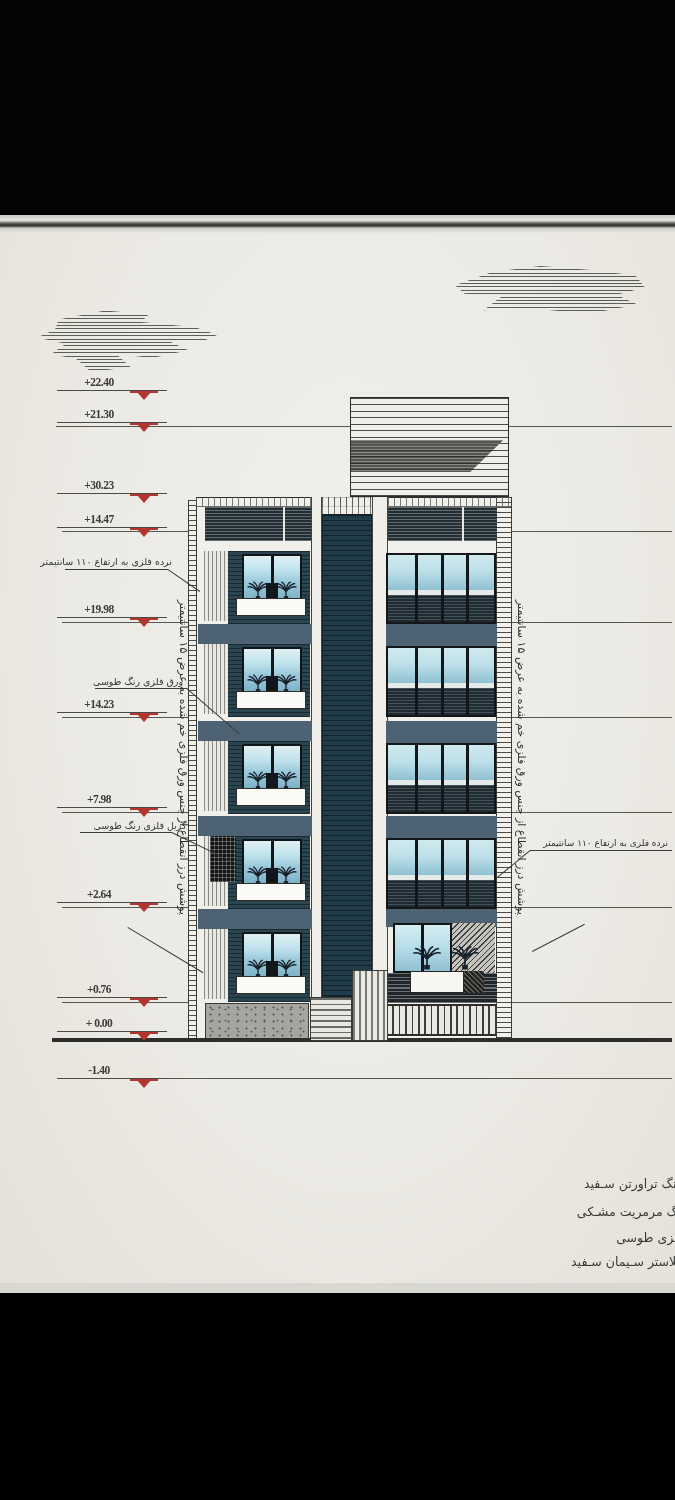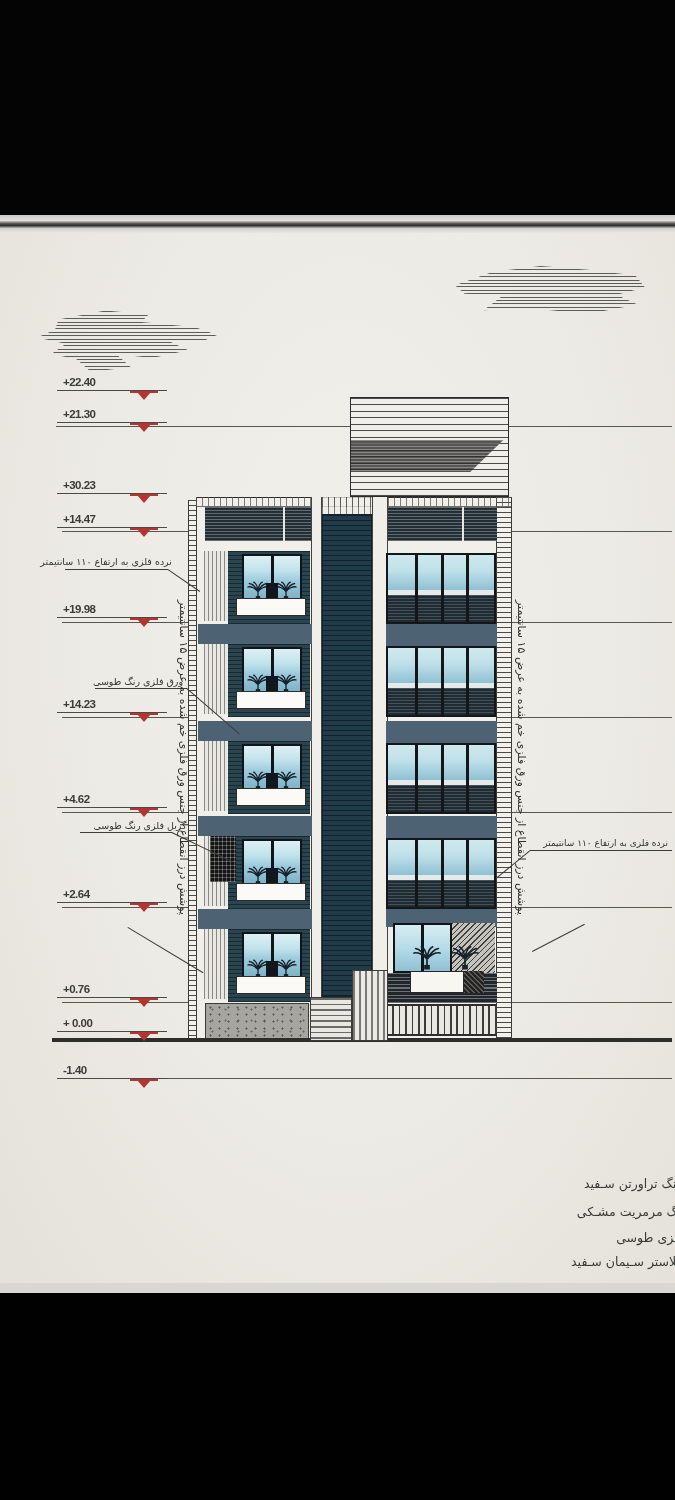--- a/index.html
+++ b/index.html
@@ -21,22 +21,22 @@
   .cloud{position:absolute;z-index:1;
     background-image:repeating-linear-gradient(180deg,#45453f 0 1px,transparent 1px 3.4px);
     opacity:.85;}
   .cloud.c1{left:37px;top:308px;width:180px;height:64px;
     clip-path:polygon(12% 18%,38% 4%,62% 10%,58% 22%,88% 30%,100% 42%,92% 52%,72% 50%,84% 66%,64% 78%,44% 72%,52% 92%,30% 100%,22% 80%,8% 72%,16% 56%,0% 46%,10% 34%);}
   .cloud.c2{left:455px;top:266px;width:190px;height:48px;
     clip-path:polygon(0 40%,20% 12%,45% 0,70% 8%,95% 20%,100% 45%,85% 60%,96% 80%,70% 100%,40% 88%,15% 92%,25% 62%,5% 58%);}
 
   
   .marker{position:absolute;left:55px;width:130px;height:0;z-index:5;}
-  .marker .mtext{position:absolute;left:8px;bottom:2px;width:72px;
-    font-family:Liberation Sans, sans-serif;font-weight:bold;font-size:11.5px;
+  .marker .mtext{position:absolute;left:8px;bottom:2px;width:72px;text-align:center;
+    font-family:Liberation Serif, serif;font-weight:bold;font-size:11.5px;
     letter-spacing:-0.5px;color:#3c3b36;white-space:nowrap;}
   .marker .uline{position:absolute;left:2px;top:0;width:110px;height:0;border-top:1.6px solid#4b4a45;}
   .marker .flag{position:absolute;left:74px;top:1px;width:30px;height:11px;}
   
   .lline{position:absolute;height:0;border-top:1.2px solid #57564f;z-index:1;}
   .ground-line{position:absolute;left:52px;top:1038px;width:620px;height:4px;background:#2d2d29;z-index:4;}
 
   
   .shell{position:absolute;left:196px;top:497px;width:316px;height:545px;
     background:#f0efe9;border:1.5px solid #2b2b2e;box-sizing:border-box;z-index:2;}
@@ -375,21 +375,21 @@
       </svg>
   </div>
   <div class="marker" style="top:712px;">
     <span class="mtext">+14.23</span>
     <i class="uline"></i>
     <svg class="flag">
         <use href="#flagsym"></use>
       </svg>
   </div>
   <div class="marker" style="top:807px;">
-    <span class="mtext">+4.62</span>
+    <span class="mtext">+7.98</span>
     <i class="uline"></i>
     <svg class="flag">
         <use href="#flagsym"></use>
       </svg>
   </div>
   <div class="marker" style="top:902px;">
     <span class="mtext">+2.64</span>
     <i class="uline"></i>
     <svg class="flag">
         <use href="#flagsym"></use>

